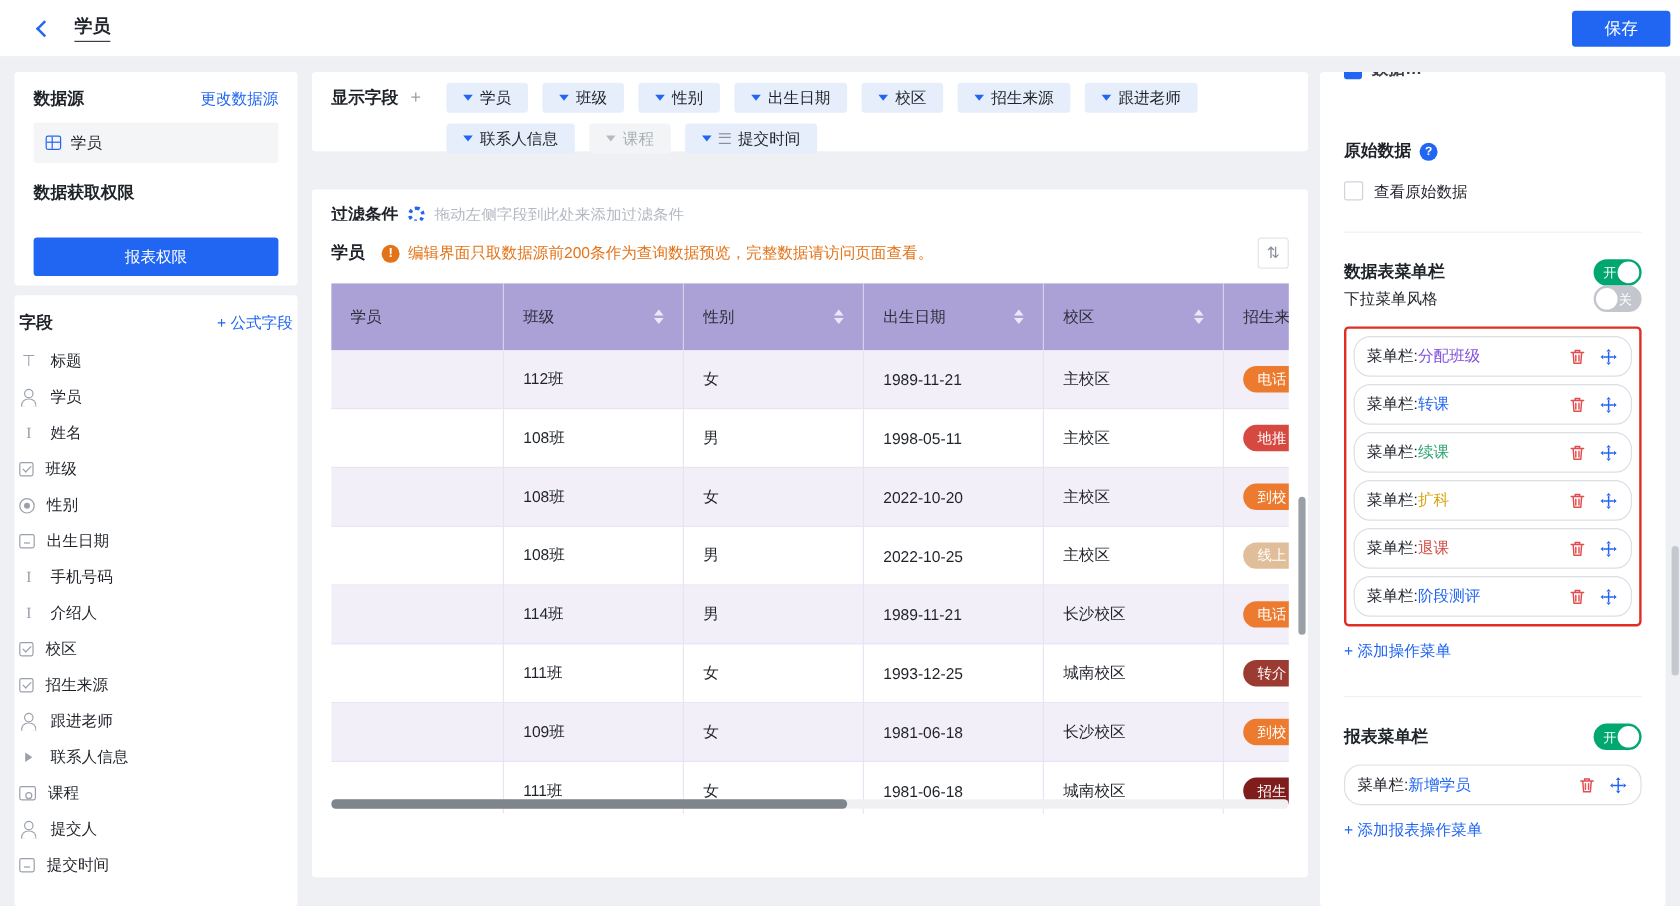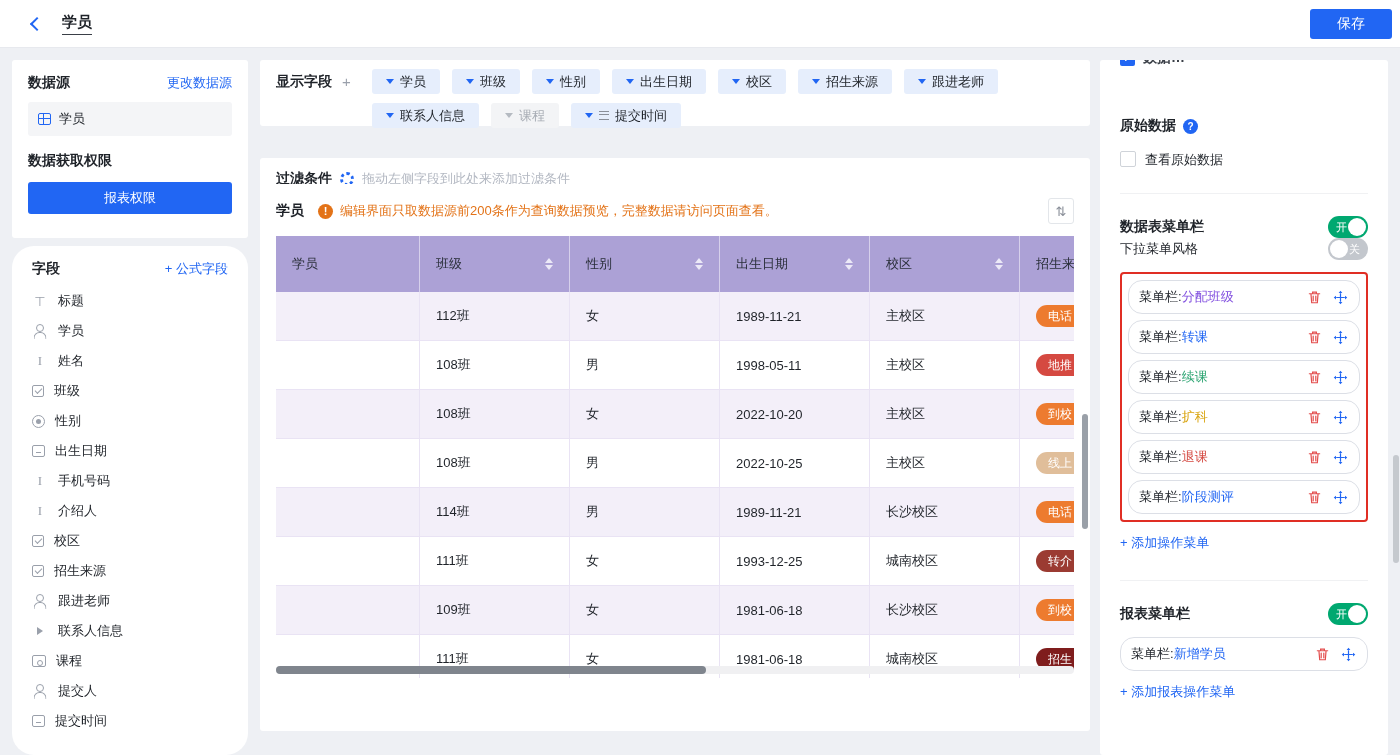--- a/index.html
+++ b/index.html
@@ -31,24 +31,24 @@
   #left-card1 { left:12px; top:60px; width:236px; height:178px; padding:14px 16px; }
   .flex-between { display:flex; justify-content:space-between; align-items:center; }
   .sec-title { font-size:14px; font-weight:700; }
   .link { color:#2166F3; font-size:13px; cursor:pointer; }
   .ds-item { margin-top:10px; height:34px; background:#f4f5f7; border-radius:3px;
     display:flex; align-items:center; padding:0 10px; gap:8px; }
   .grid-icon { width:13px; height:12px; border:1.3px solid #2166F3; border-radius:2px; position:relative; flex:none; }
   .grid-icon::before { content:""; position:absolute; left:0; right:0; top:3.5px; border-top:1.3px solid #2166F3; }
   .grid-icon::after  { content:""; position:absolute; top:0; bottom:0; left:4px; border-left:1.3px solid #2166F3; }
   .perm-title { margin-top:16px; }
-  .perm-btn { margin-top:12px; width:100%; height:32px; background:#2166F3; color:#fff; border:none; border-radius:3px;
+  .perm-btn { margin-top:28px; width:100%; height:32px; background:#2166F3; color:#fff; border:none; border-radius:3px;
     font-size:13px; font-family:inherit; cursor:pointer; }
 
-  #left-card2 { left:12px; top:246px; width:236px; height:509px; padding:14px 20px; overflow:hidden;border-radius:22px; }
+  #left-card2 { left:12px; top:246px; width:236px; height:509px; padding:14px 4px; overflow:hidden; }
   .field-list { margin-top:8px; }
   .field-item { height:30px; display:flex; align-items:center; gap:10px; cursor:grab; }
   .f-icon { width:16px; height:16px; position:relative; color:#9aa0ab; display:flex; align-items:center; justify-content:center; flex:none; font-size:12px; }
   .title-icon::before { content:"\22A4"; font-size:13px; }
   .text-icon::before { content:"I"; font-family:"Liberation Serif", serif; font-size:13px; }
   .checkbox-icon { border:1.3px solid currentColor; border-radius:2px; width:12px; height:12px; }
   .checkbox-icon::before { content:""; width:6px; height:3px; border-left:1.3px solid currentColor; border-bottom:1.3px solid currentColor;
     transform:rotate(-45deg); margin-top:-2px; }
   .radio-icon { border:1.3px solid currentColor; border-radius:50%; width:13px; height:13px; }
   .radio-icon::before { content:""; width:5px; height:5px; border-radius:50%; background:currentColor; }

